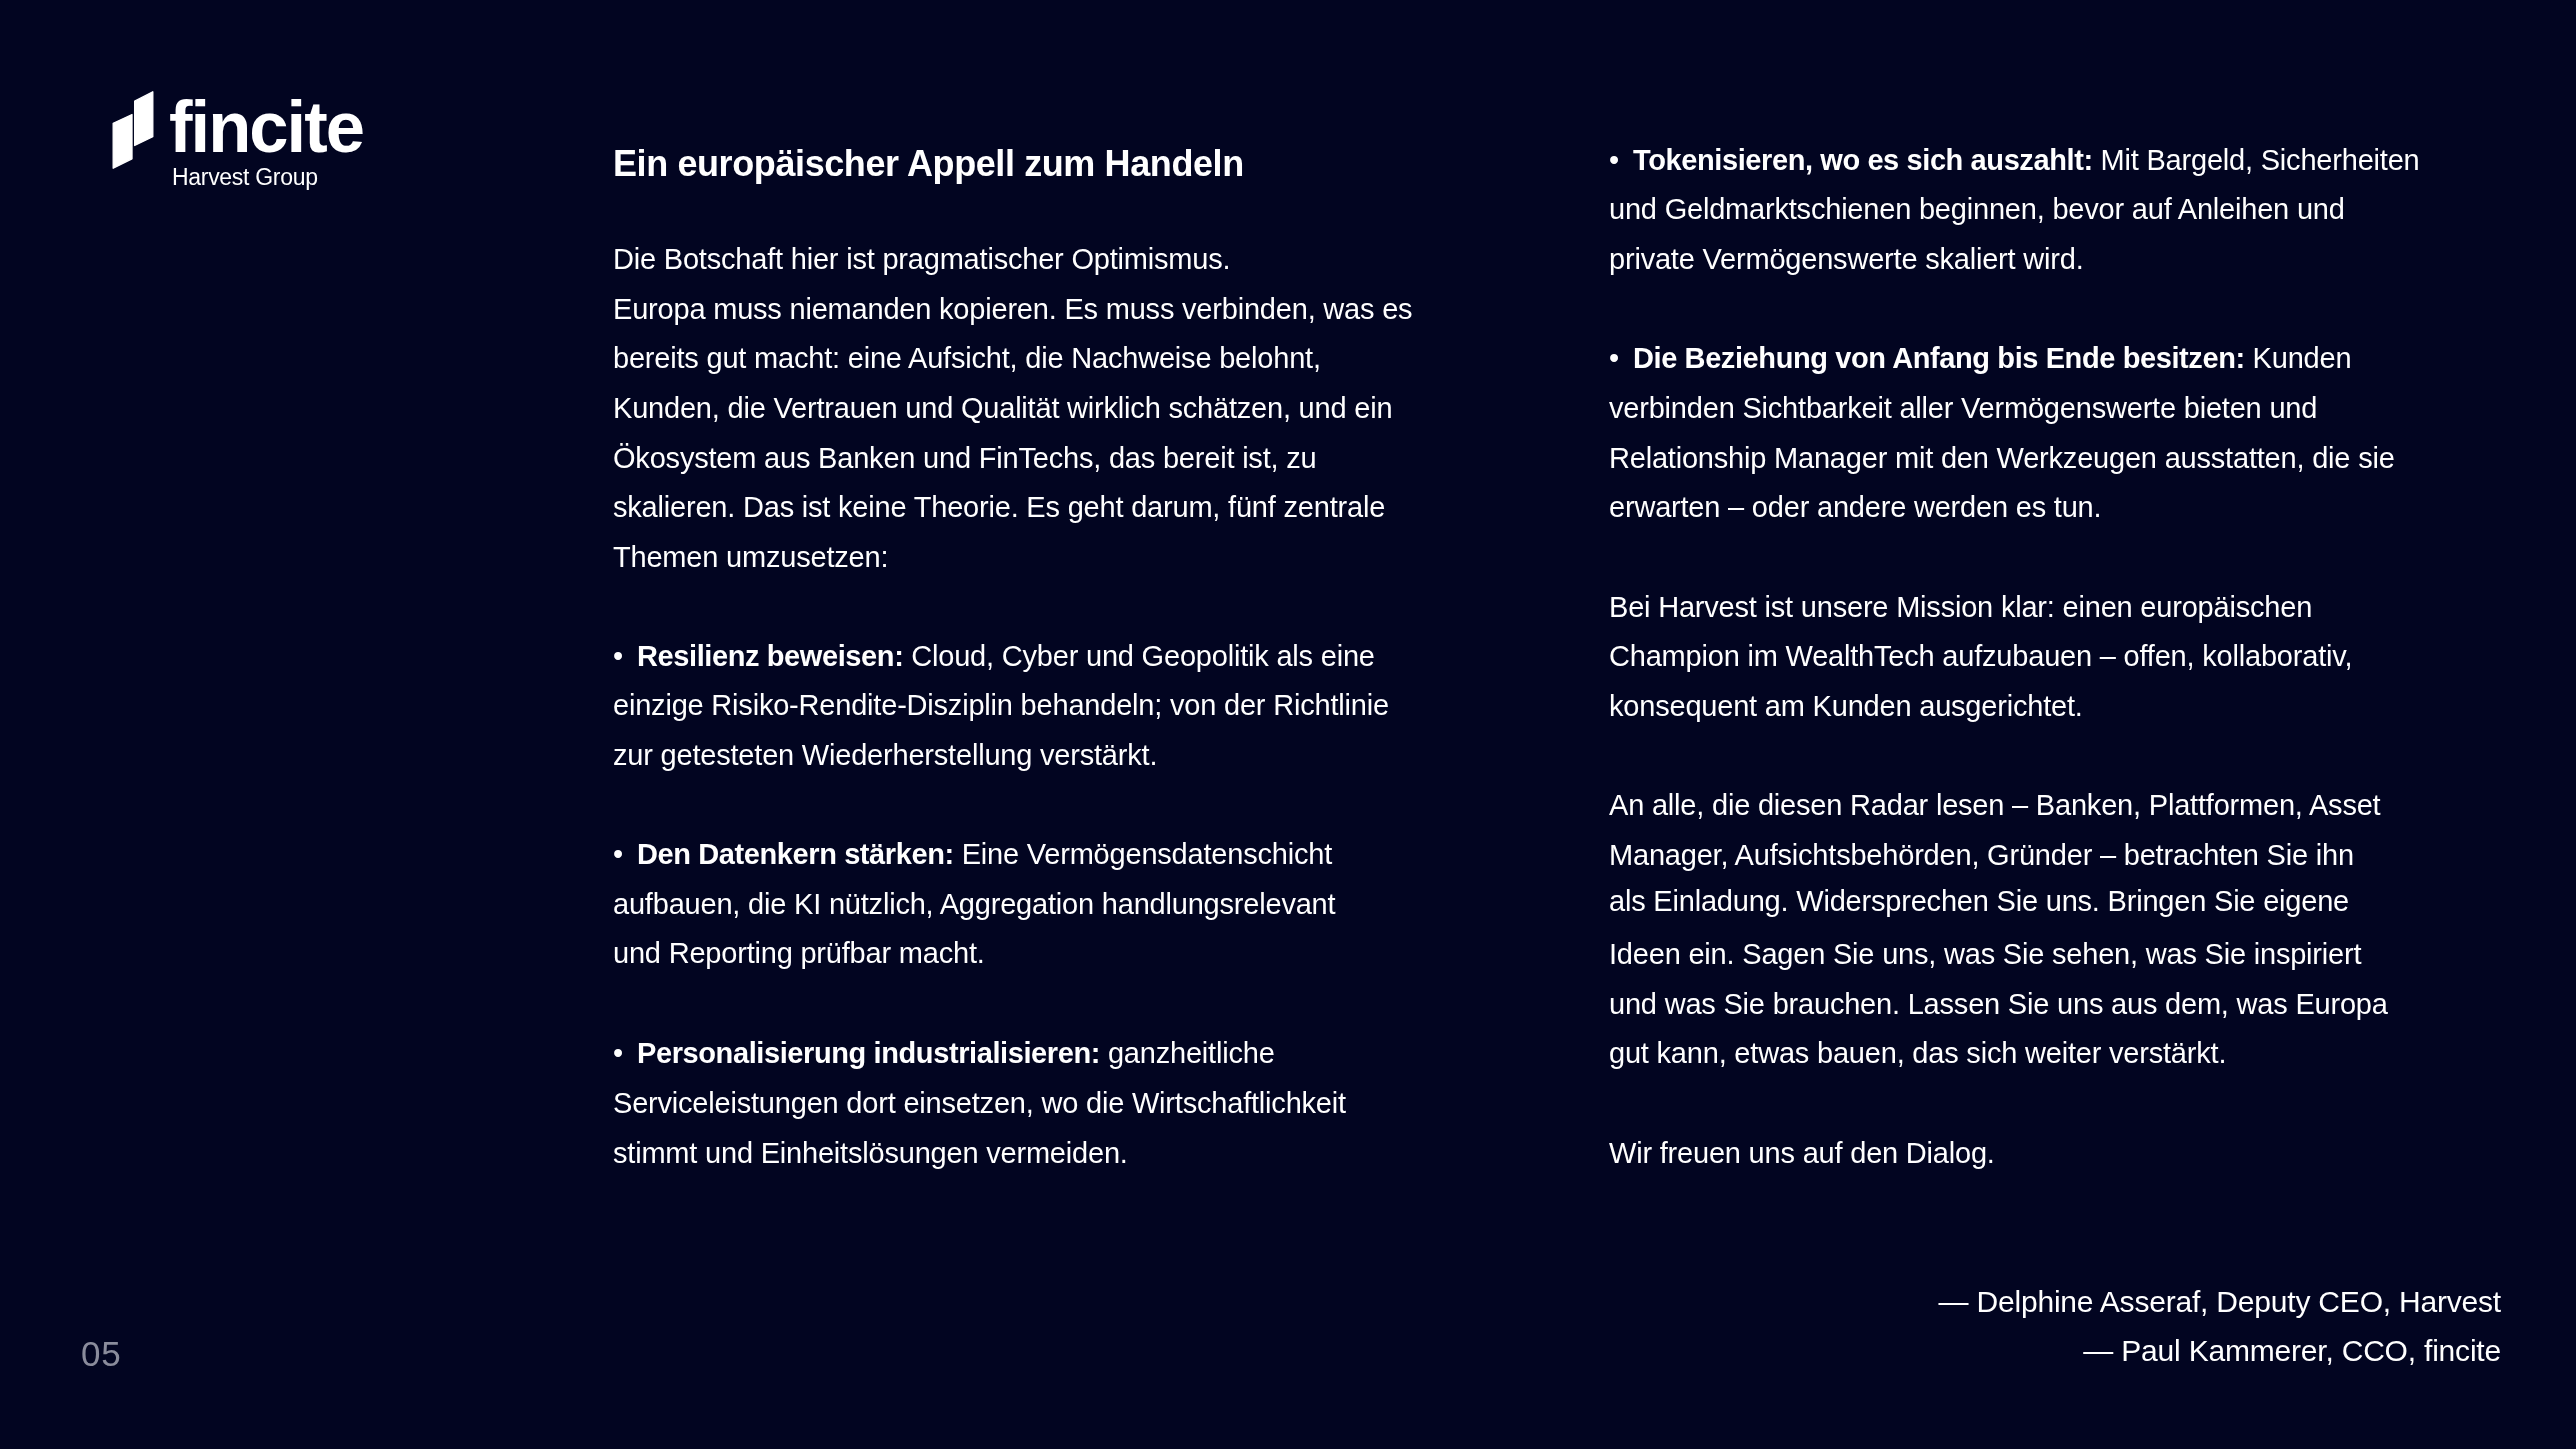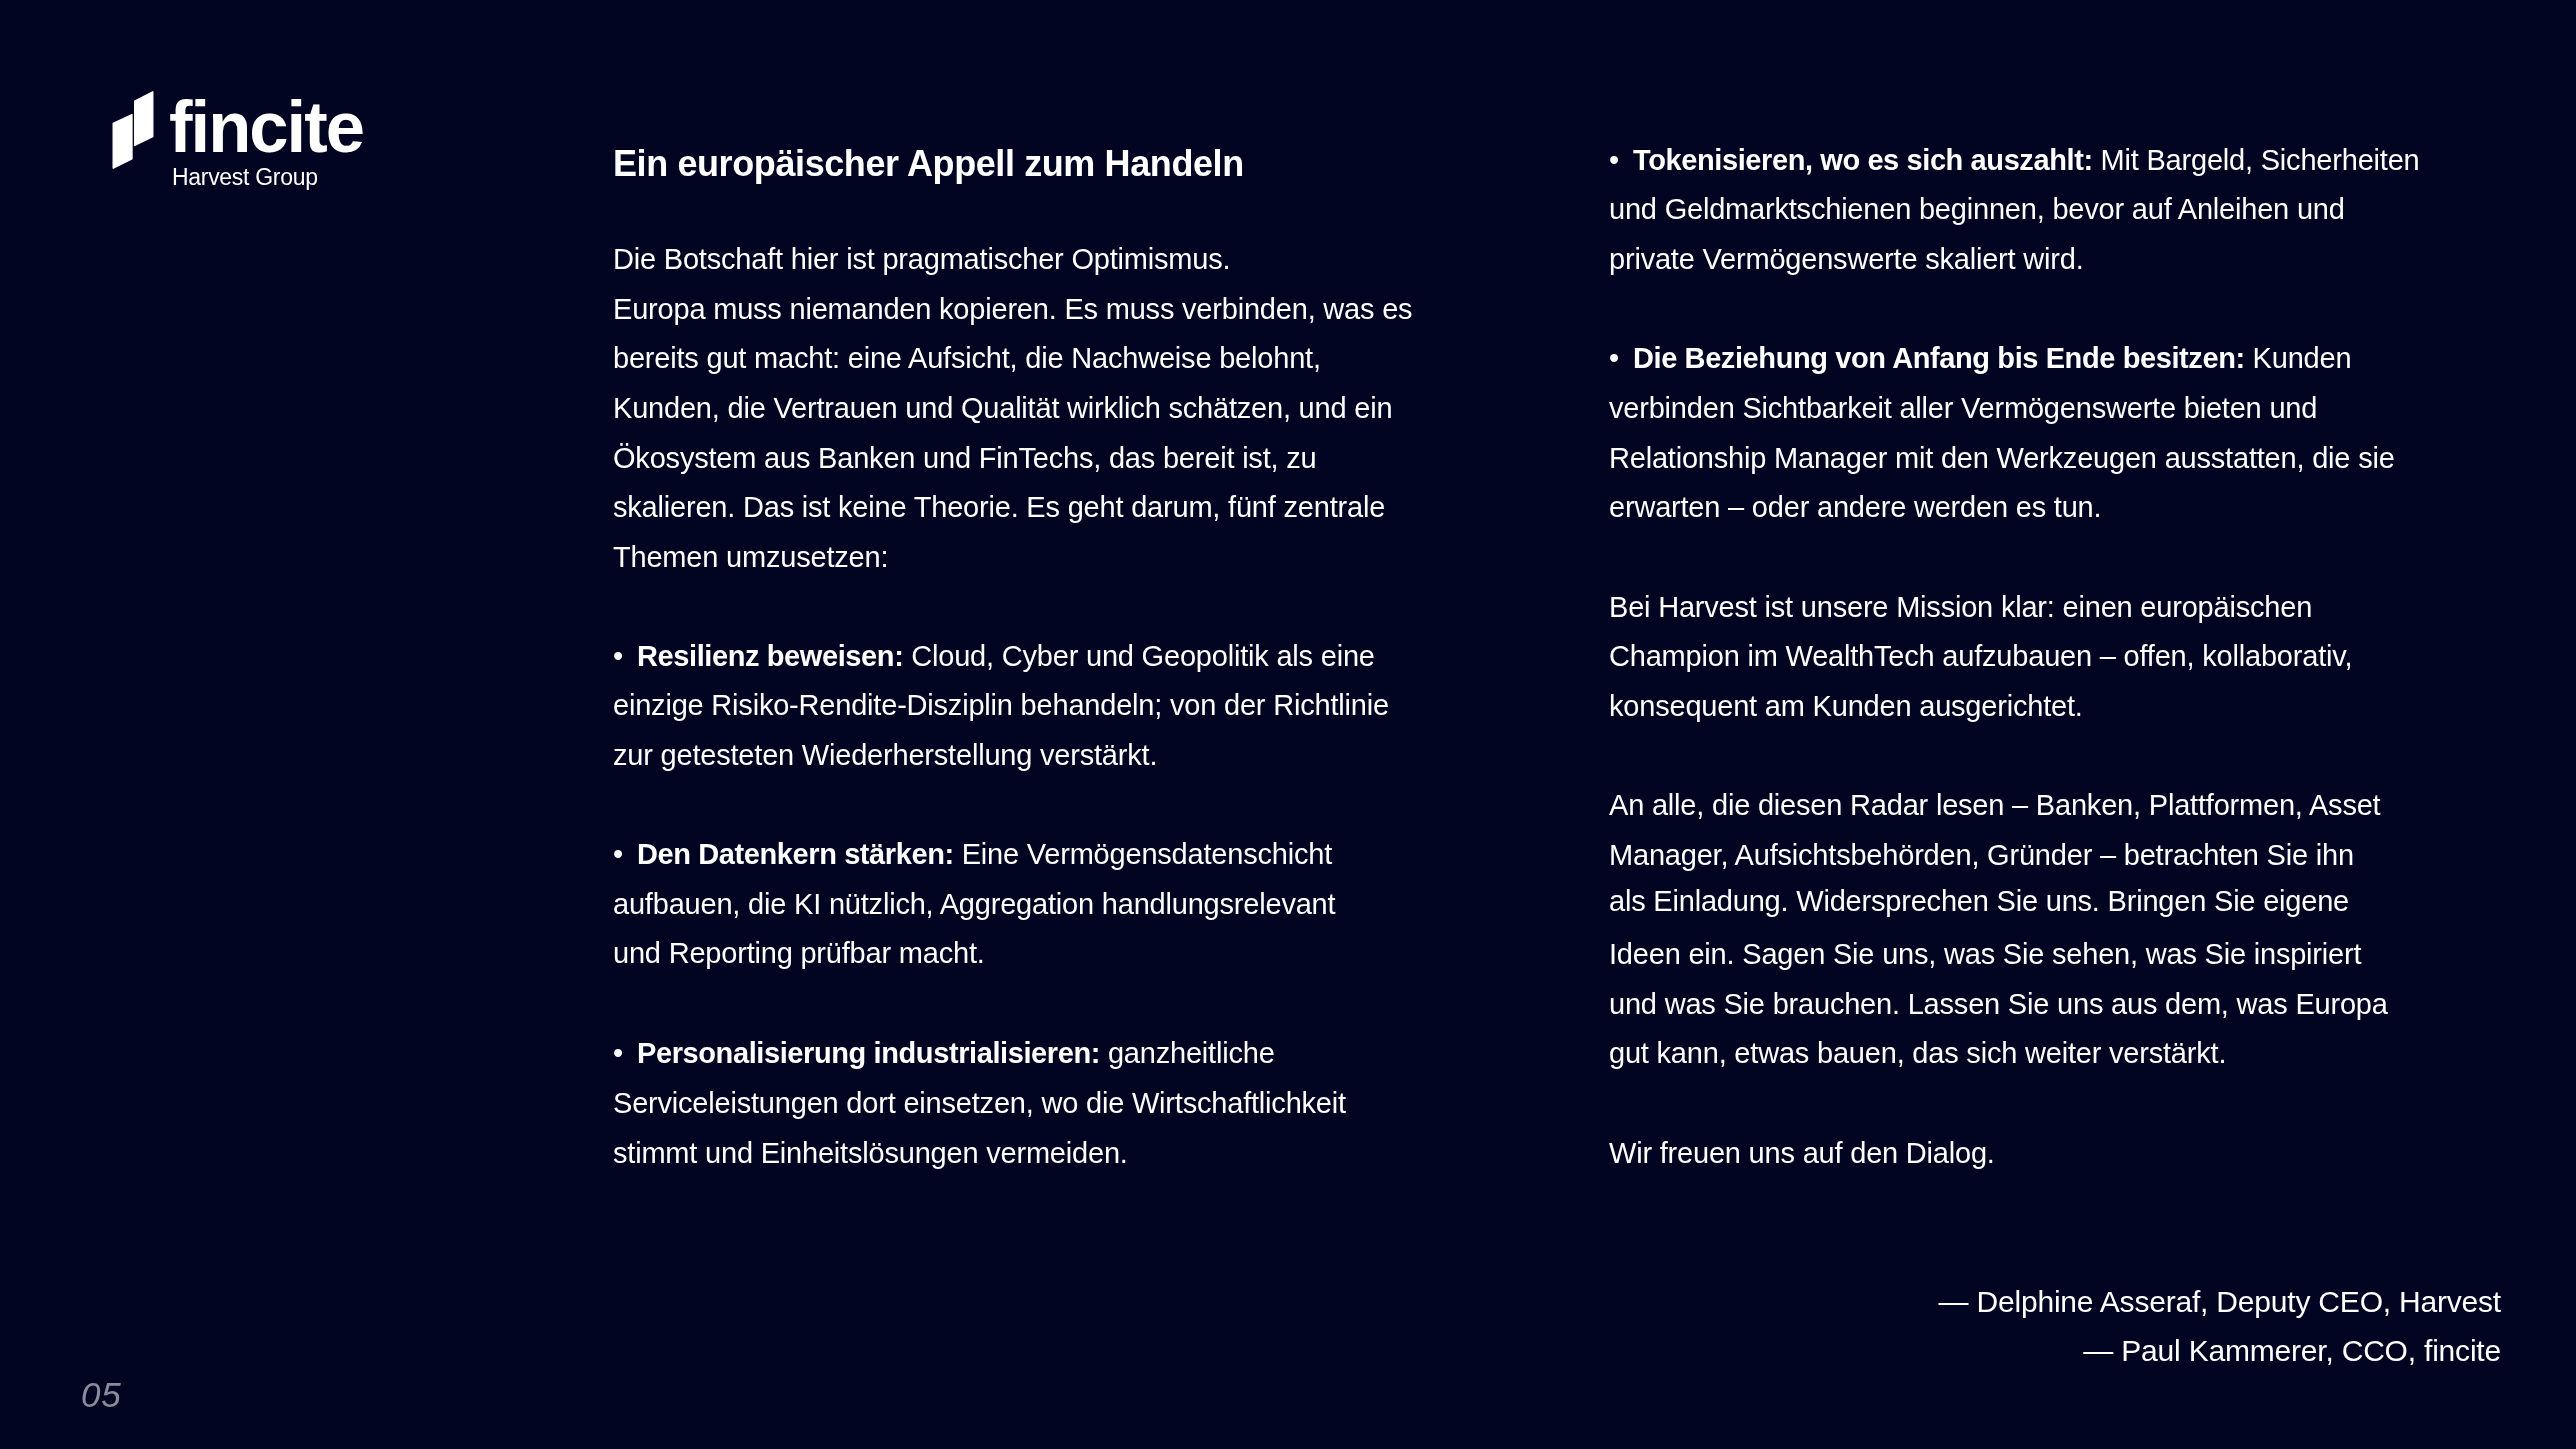--- a/index.html
+++ b/index.html
@@ -100,26 +100,25 @@
       font-size: 30px;
       line-height: 50px;
       white-space: nowrap;
       text-align: right;
       letter-spacing: -0.2px;
       margin-left: 44px;
     }
     .page-number {
       position: absolute;
       left: 81px;
-      top: 1373px;
+      top: 1332px;
       font-size: 35px;
       line-height: 43px;
       color: #8a8c9c;
       letter-spacing: 0.7px;
-      font-style: italic;
     }
   </style>
 </head>
 <body>
 
 <div class="logo">
   <svg class="logo-mark" viewBox="0 0 80 140" width="54" height="94">
     <path d="M9 60 L37 47 L37 113 L9 127 Z" fill="#ffffff" stroke="#ffffff" stroke-width="2" stroke-linejoin="round"></path>
     <path d="M41 27 L68 13 L68 80 L41 93 Z" fill="#ffffff" stroke="#ffffff" stroke-width="2" stroke-linejoin="round"></path>
   </svg>

